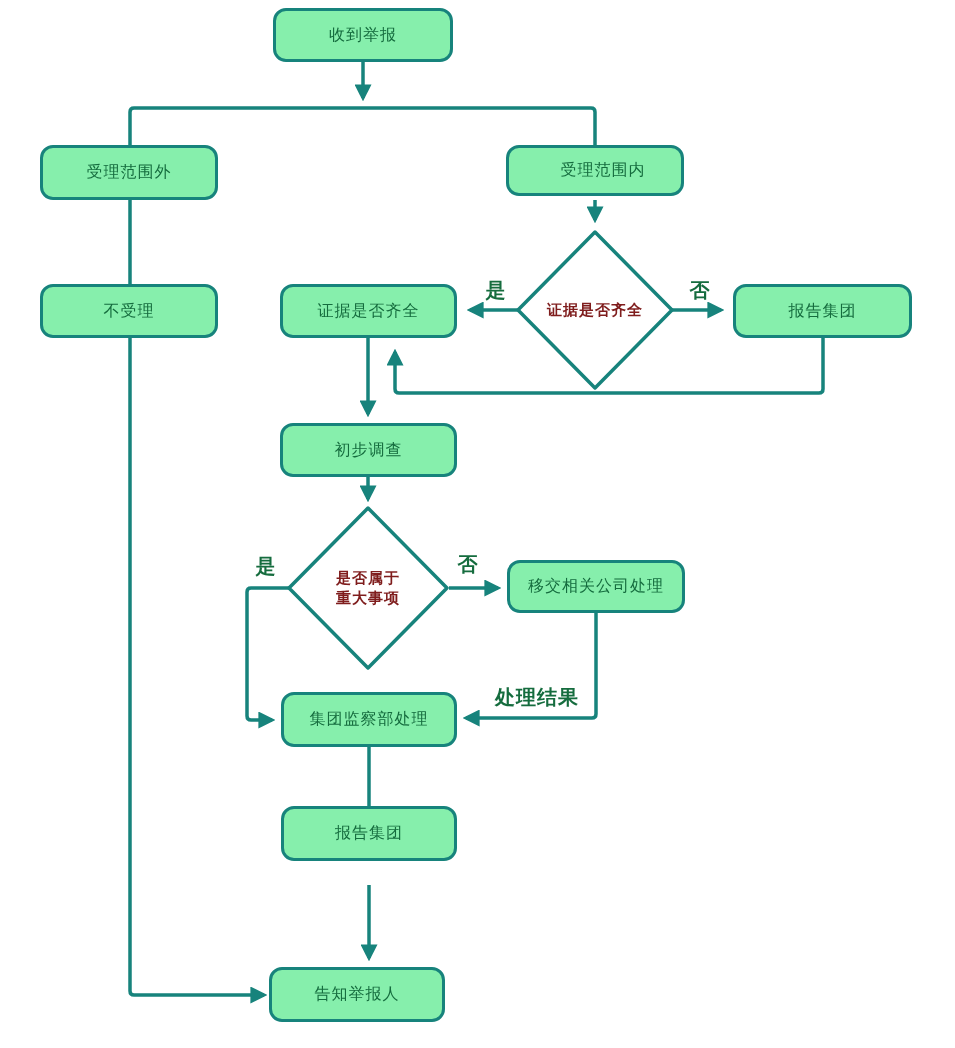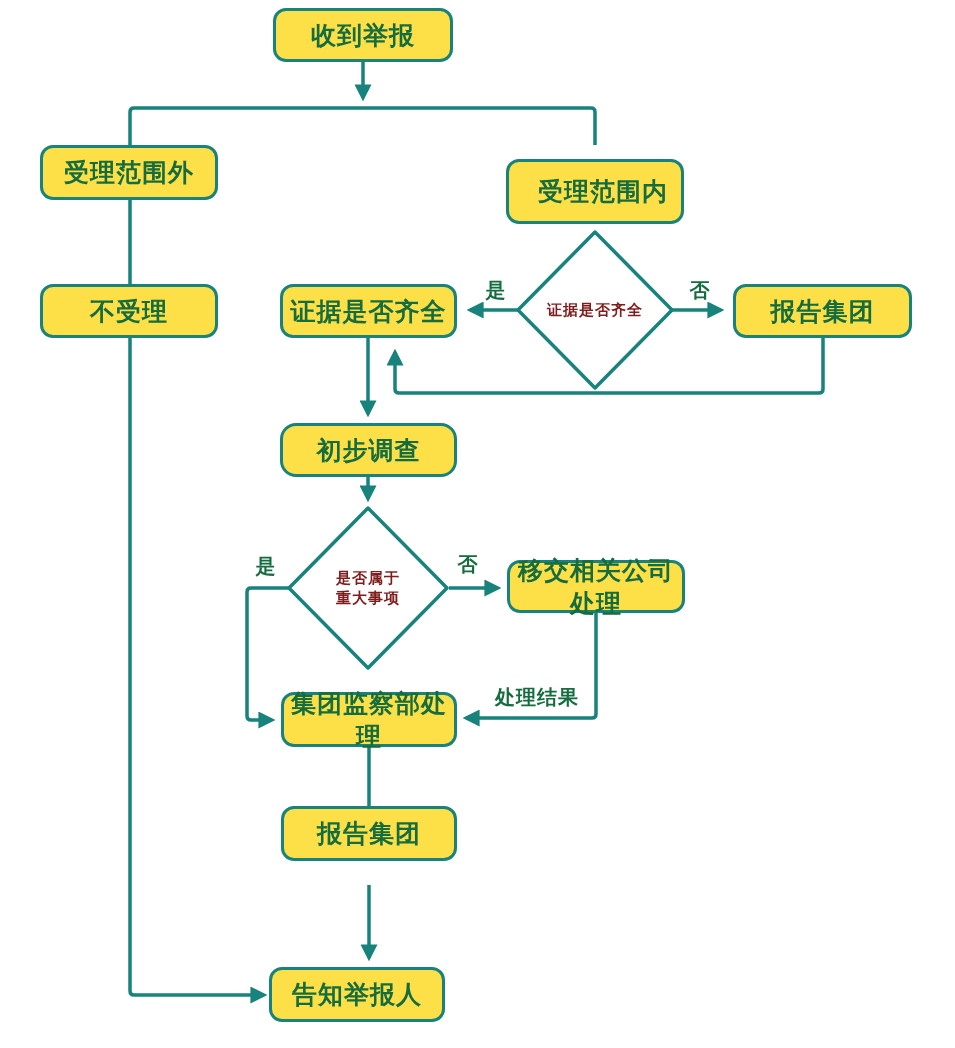--- a/index.html
+++ b/index.html
@@ -23,29 +23,29 @@
     height: 1048px;
   }
   .edges path.connector {
     fill: none;
     stroke: #17837C;
     stroke-width: 3.5px;
   }
   .node {
     position: absolute;
     box-sizing: border-box;
-    background: #fde047;
+    background: #86efac;
     border: 3.5px solid #17837C;
     border-radius: 13px;
     display: flex;
     align-items: center;
     justify-content: center;
     color: #156C3E;
-    font-size: 25px;
-    font-weight: bold;
+    font-size: 16px;
+    font-weight: normal;
     letter-spacing: 1px;
     text-align: center;
   }
   .diamond-label {
     position: absolute;
     transform: translate(-50%, -50%);
     color: #7f1d1d;
     font-size: 15px;
     font-weight: bold;
     letter-spacing: 1px;
@@ -108,29 +108,29 @@
     <path class="connector" d="M369 885 V958" marker-end="url(#arrow)"></path>
 
     <polygon class="diamond-shape" points="595,232 672,310 595,388 518,310"></polygon>
     <polygon class="diamond-shape" points="368,508 447,588 368,668 289,588"></polygon>
   </svg>
 
   <div class="node" style="left:273px; top:8px; width:180px; height:54px;">收到举报</div>
 
   <div class="node" style="left:40px; top:145px; width:178px; height:55px;">受理范围外</div>
 
-  <div class="node" style="left:506px; top:159px; width:178px; height:65px;padding-left:16px;">受理范围内</div>
+  <div class="node" style="left:506px; top:145px; width:178px; height:51px;padding-left:16px;">受理范围内</div>
 
   <div class="node" style="left:40px; top:284px; width:178px; height:54px;">不受理</div>
 
   <div class="node" style="left:280px; top:284px; width:177px; height:54px;">证据是否齐全</div>
 
   <div class="node" style="left:733px; top:284px; width:179px; height:54px;">报告集团</div>
 
-  <div class="node" style="left:280px; top:423px; width:177px; height:54px;border-radius:16px;">初步调查</div>
+  <div class="node" style="left:280px; top:423px; width:177px; height:54px;">初步调查</div>
 
   <div class="node" style="left:507px; top:560px; width:178px; height:53px;">移交相关公司处理</div>
 
   <div class="node" style="left:281px; top:692px; width:176px; height:55px;">集团监察部处理</div>
 
   <div class="node" style="left:281px; top:806px; width:176px; height:55px;">报告集团</div>
 
   <div class="node" style="left:269px; top:967px; width:176px; height:55px;">告知举报人</div>
 
   <div class="diamond-label" style="left:595px; top:310px;">证据是否齐全</div>

